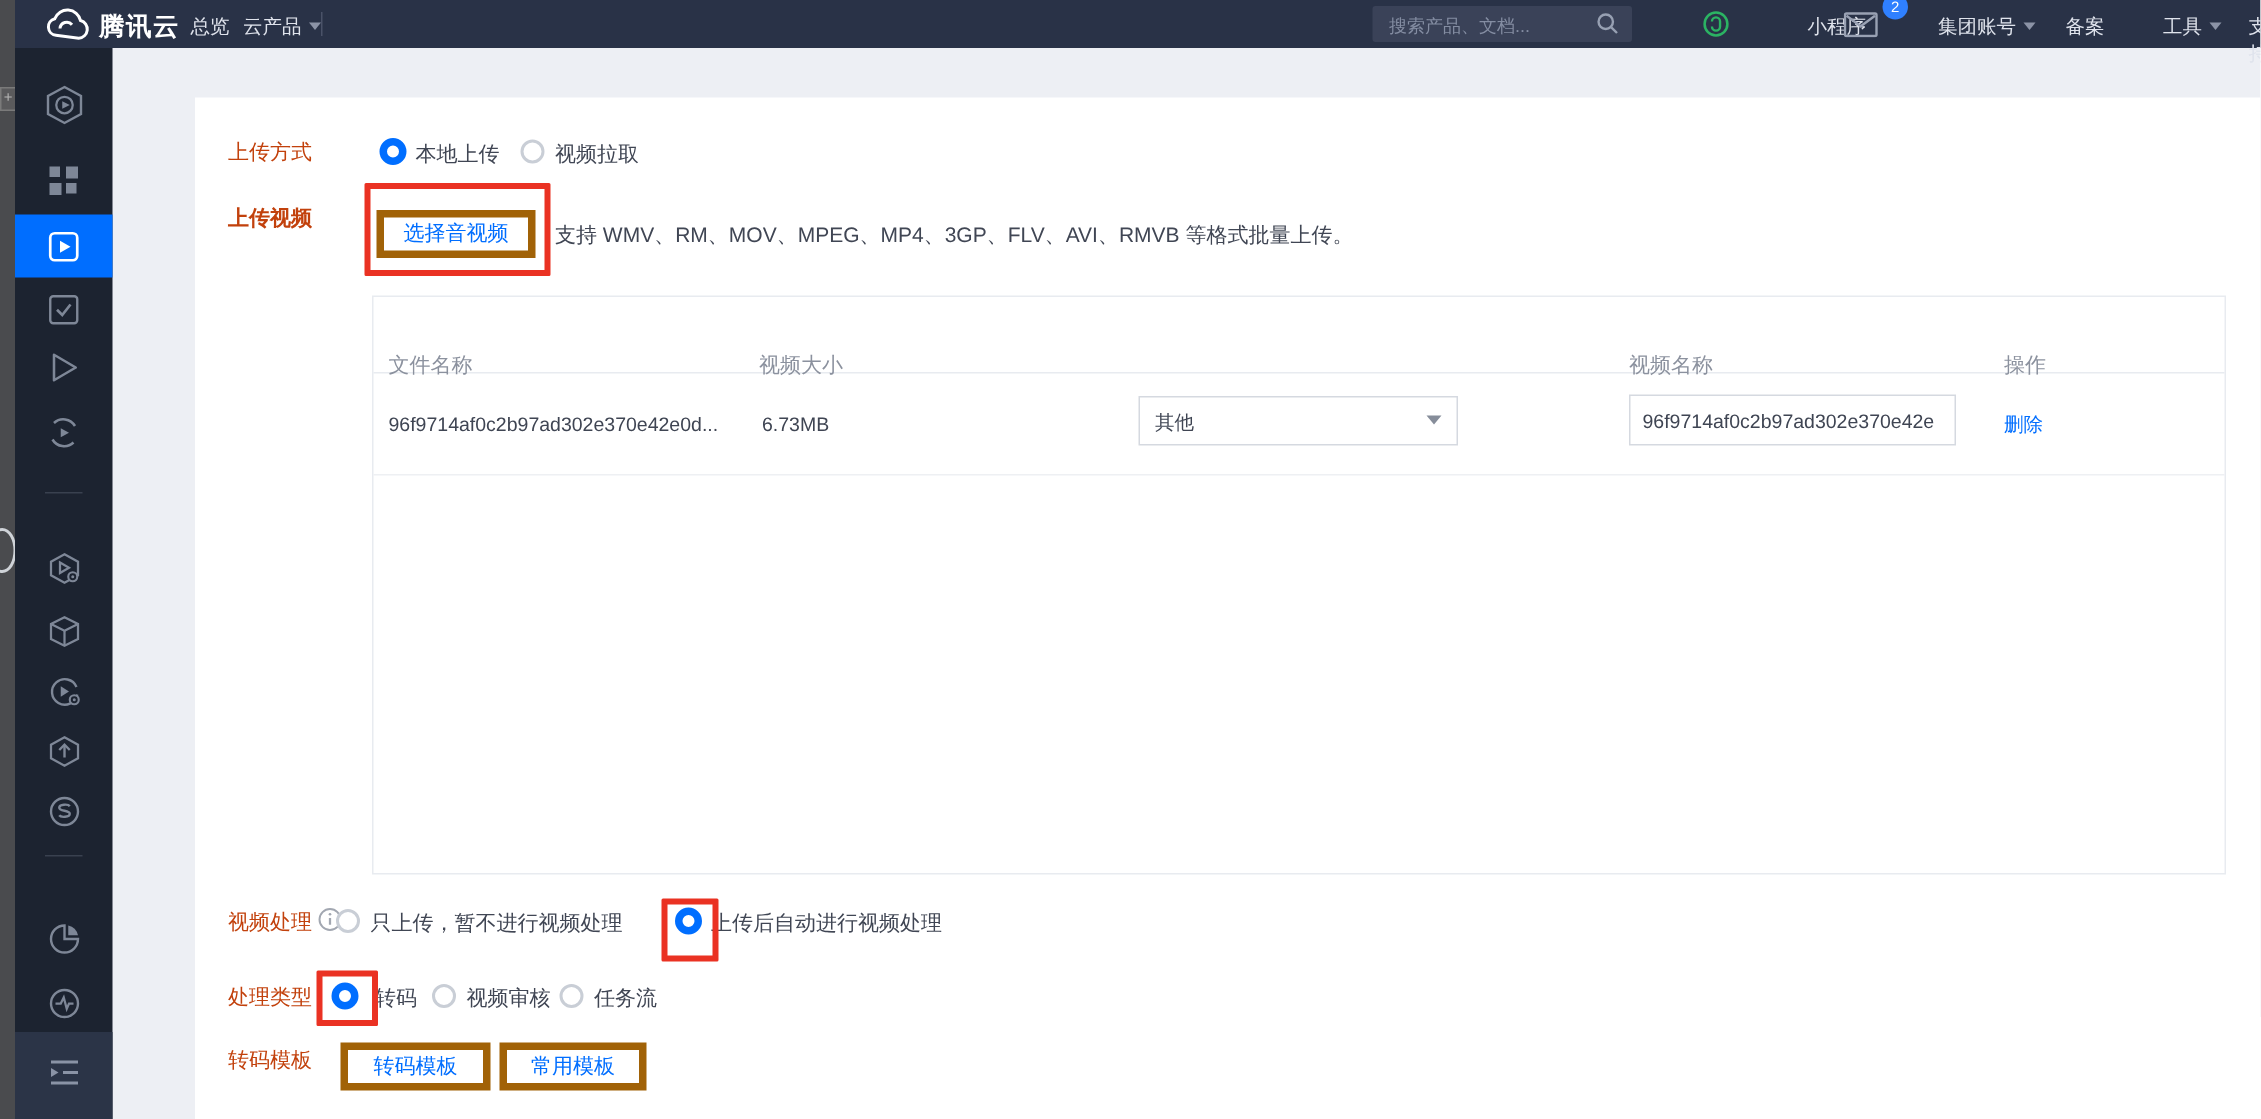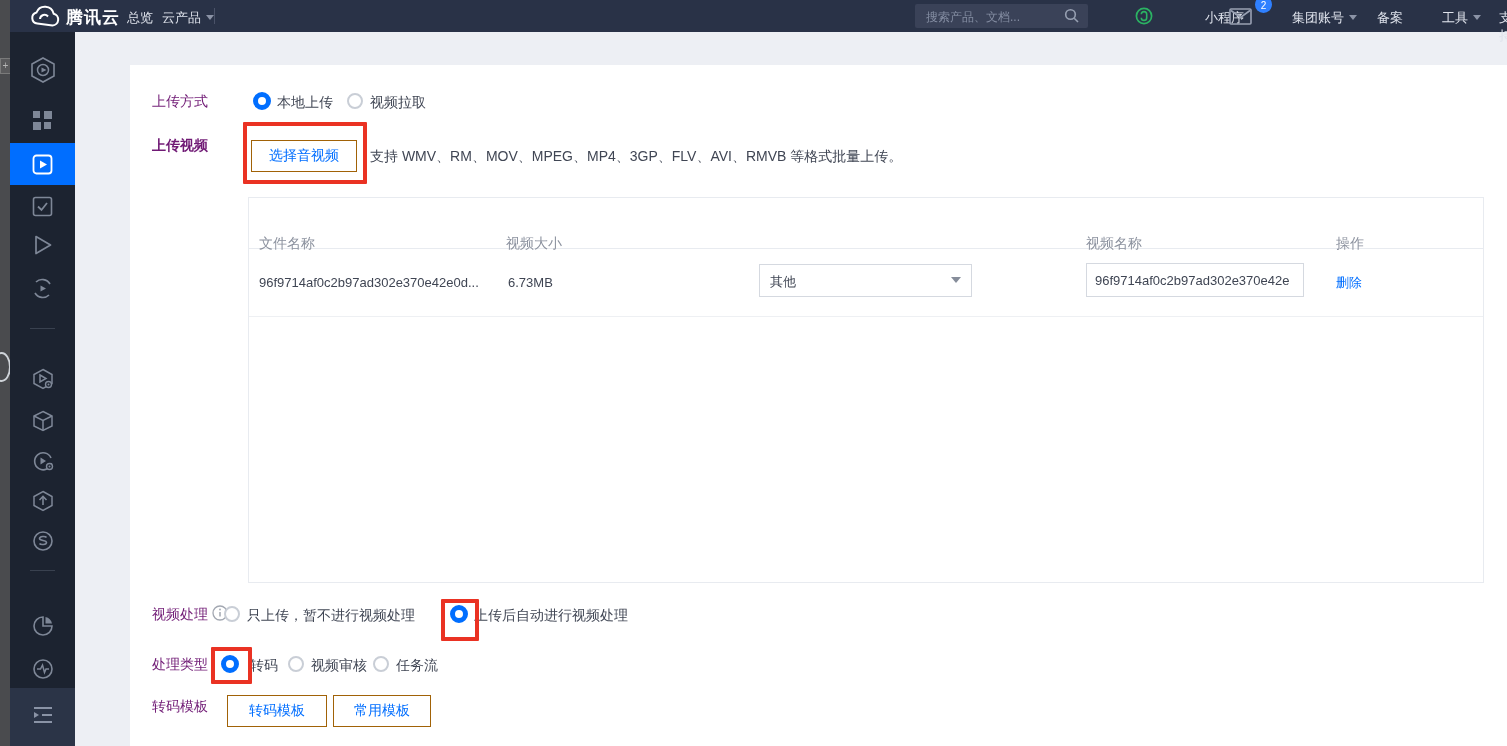--- a/index.html
+++ b/index.html
@@ -26,25 +26,25 @@
          font-size:10px;text-align:center;line-height:19px;}
   
   .sidebar{left:10px;top:32px;width:65px;height:714px;background:#1c2330;}
   .active-block{left:0;top:111px;width:65px;height:42px;background:#006eff;}
   .bottom-block{left:0;top:656px;width:65px;height:58px;background:#2b3447;}
   .sdivider{left:20px;width:25px;height:1px;background:#39414f;}
   .sicon{width:22px;height:22px;}
   .sicon svg{display:block;}
   
   .card{left:130px;top:65px;width:1377px;height:681px;background:#ffffff;}
-  .flabel{color:#701a75;font-size:14px;}
+  .flabel{color:#c2410c;font-size:14px;}
   .ftext{color:#404654;font-size:14px;}
   .radio{width:16px;height:16px;border:2px solid #c9ced6;border-radius:50%;background:#fff;box-sizing:border-box;}
   .radio.sel{width:18px;height:18px;border:5px solid #006eff;}
-  .btn{background:#fff;border:1px solid #a16207;color:#006eff;font-size:14px;text-align:center;cursor:pointer;
+  .btn{background:#fff;border:5px solid #a16207;color:#006eff;font-size:14px;text-align:center;cursor:pointer;
        box-sizing:border-box;font-family:inherit;}
   .annotation{border:4px solid #ea3223;box-sizing:border-box;z-index:50;border-radius:1px;background:transparent;}
   
   .vtable{left:248px;top:197px;width:1236px;height:386px;border:1px solid #e8ebf0;box-sizing:border-box;background:#fff;}
   .thead-border{position:absolute;left:0;top:50px;width:100%;height:1px;background:#e8ebf0;}
   .row-border{position:absolute;left:0;top:118px;width:100%;height:1px;background:#eef0f3;}
   .th{color:#8b919e;font-size:14px;margin-top:22px;}
   .td{color:#3f4553;font-size:13px;}
   .dropdown{border:1px solid #d5d9e0;background:#fff;box-sizing:border-box;}
   .dd-caret{position:absolute;right:10px;top:12px;width:0;height:0;border-left:5px solid transparent;

